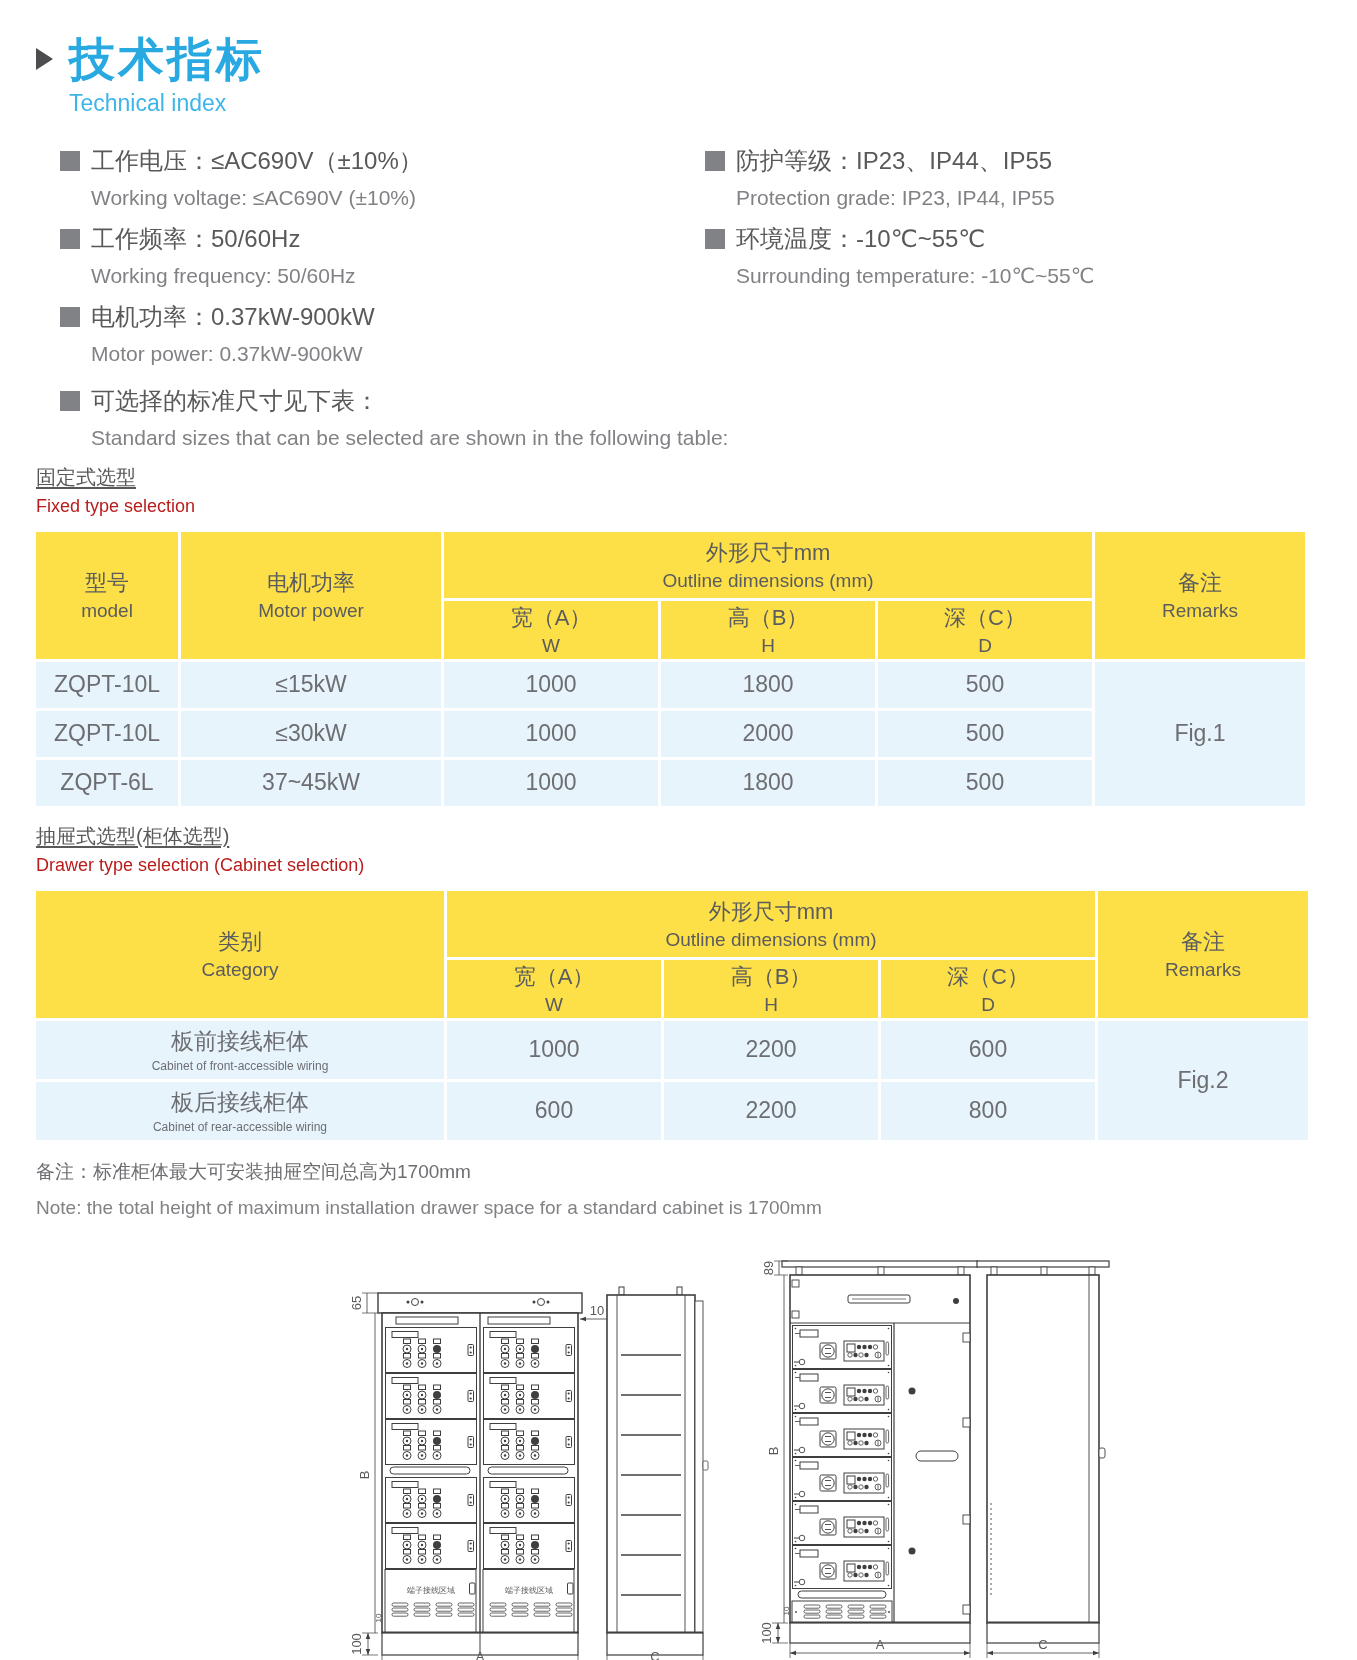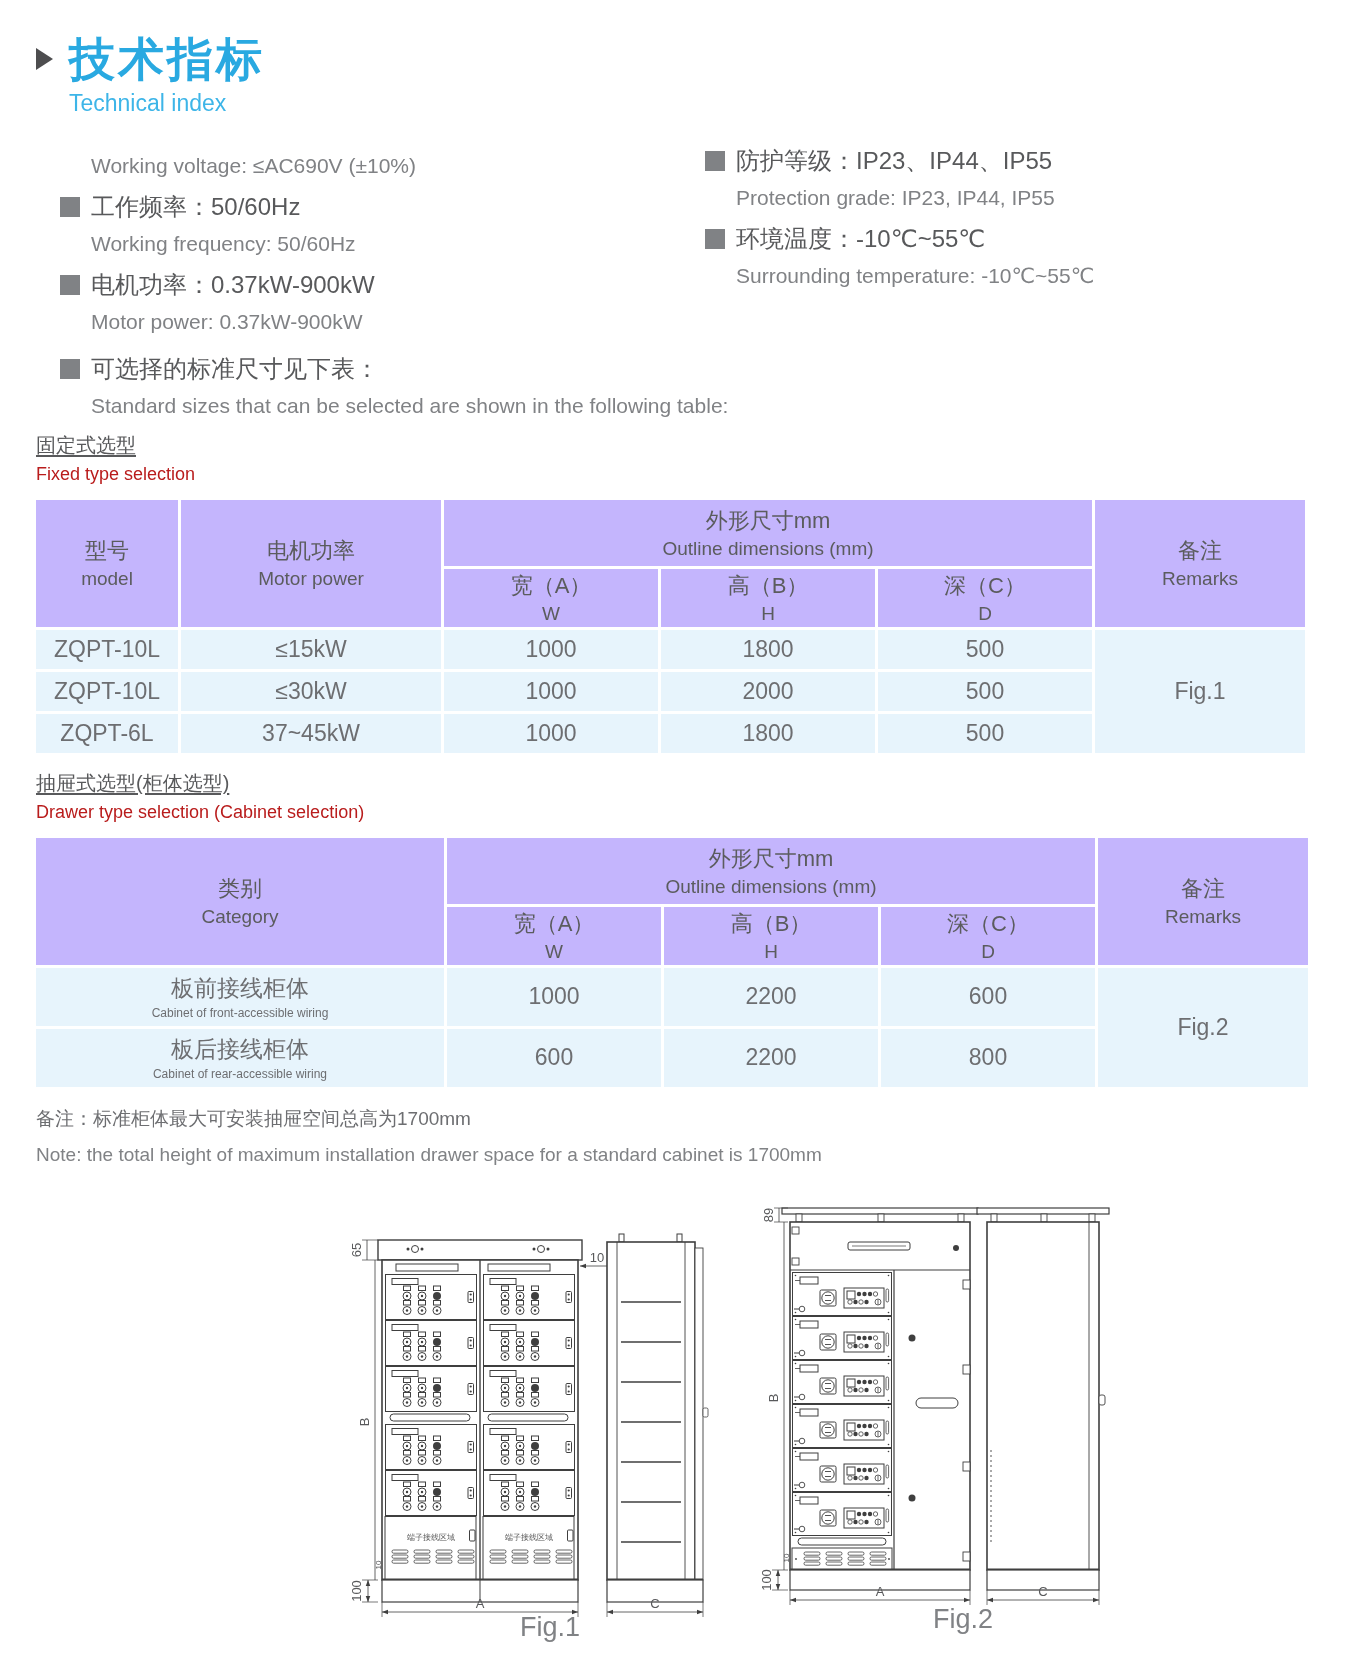--- a/index.html
+++ b/index.html
@@ -22,29 +22,29 @@
   .spec-wide { margin:6px 0 0 60px; }
 
   
   .table-section-label { margin:14px 0 0 36px; }
   .tsl-zh { font-size:20px; color:#58595b; text-decoration:underline; text-underline-offset:3px; }
   .tsl-en { font-size:18px; color:#b91c1c; margin-top:5px; }
 
   
   table.spec-table { margin:12px 0 0 33px; border-collapse:separate; border-spacing:3px; table-layout:fixed; }
   .spec-table th, .spec-table td { text-align:center; vertical-align:middle; font-weight:normal; padding:2px 4px; }
-  .spec-table th { background:#c4b5fd; color:#5b5c5e; }
+  .spec-table th { background:#fde047; color:#5b5c5e; }
   .spec-table td { background:#e7f4fc; color:#6d6e71; font-size:23px; }
   .cell-zh { display:block; font-size:22px; }
   .cell-en { display:block; font-size:19px; margin-top:2px; }
   td .cell-zh { font-size:23px; }
   td .cell-en { font-size:12px; }
   tr.hdr-group { height:66px; }
   tr.hdr-sub { height:56px; }
-  tr.data-row-sm { height:39px; }
+  tr.data-row-sm { height:46px; }
   tr.data-row-lg { height:58px; }
 
   
   .note { margin:16px 0 0 36px; }
   .note-zh { font-size:19px; color:#6d6e71; }
   .note-en { font-size:19px; color:#808285; margin-top:12px; }
 
   
   .figures { margin:4px 0 0 322px; }
   .figures svg { display:block; }
@@ -64,20 +64,24 @@
     <div class="title-row">
       <span class="arrow-icon"></span>
       <h1 class="title-zh">技术指标</h1>
     </div>
     <div class="title-en">Technical index</div>
   </div>
 
   <div class="specs">
     <div class="spec-col">
       <div class="spec-item">
+        <div class="zh-line">
+            <span class="bullet"></span>
+            <span>工作电压：≤AC690V（±10%）</span>
+          </div>
         <div class="en-line">Working voltage: ≤AC690V (±10%)</div>
       </div>
       <div class="spec-item">
         <div class="zh-line">
             <span class="bullet"></span>
             <span>工作频率：50/60Hz</span>
           </div>
         <div class="en-line">Working frequency: 50/60Hz</div>
       </div>
       <div class="spec-item">

